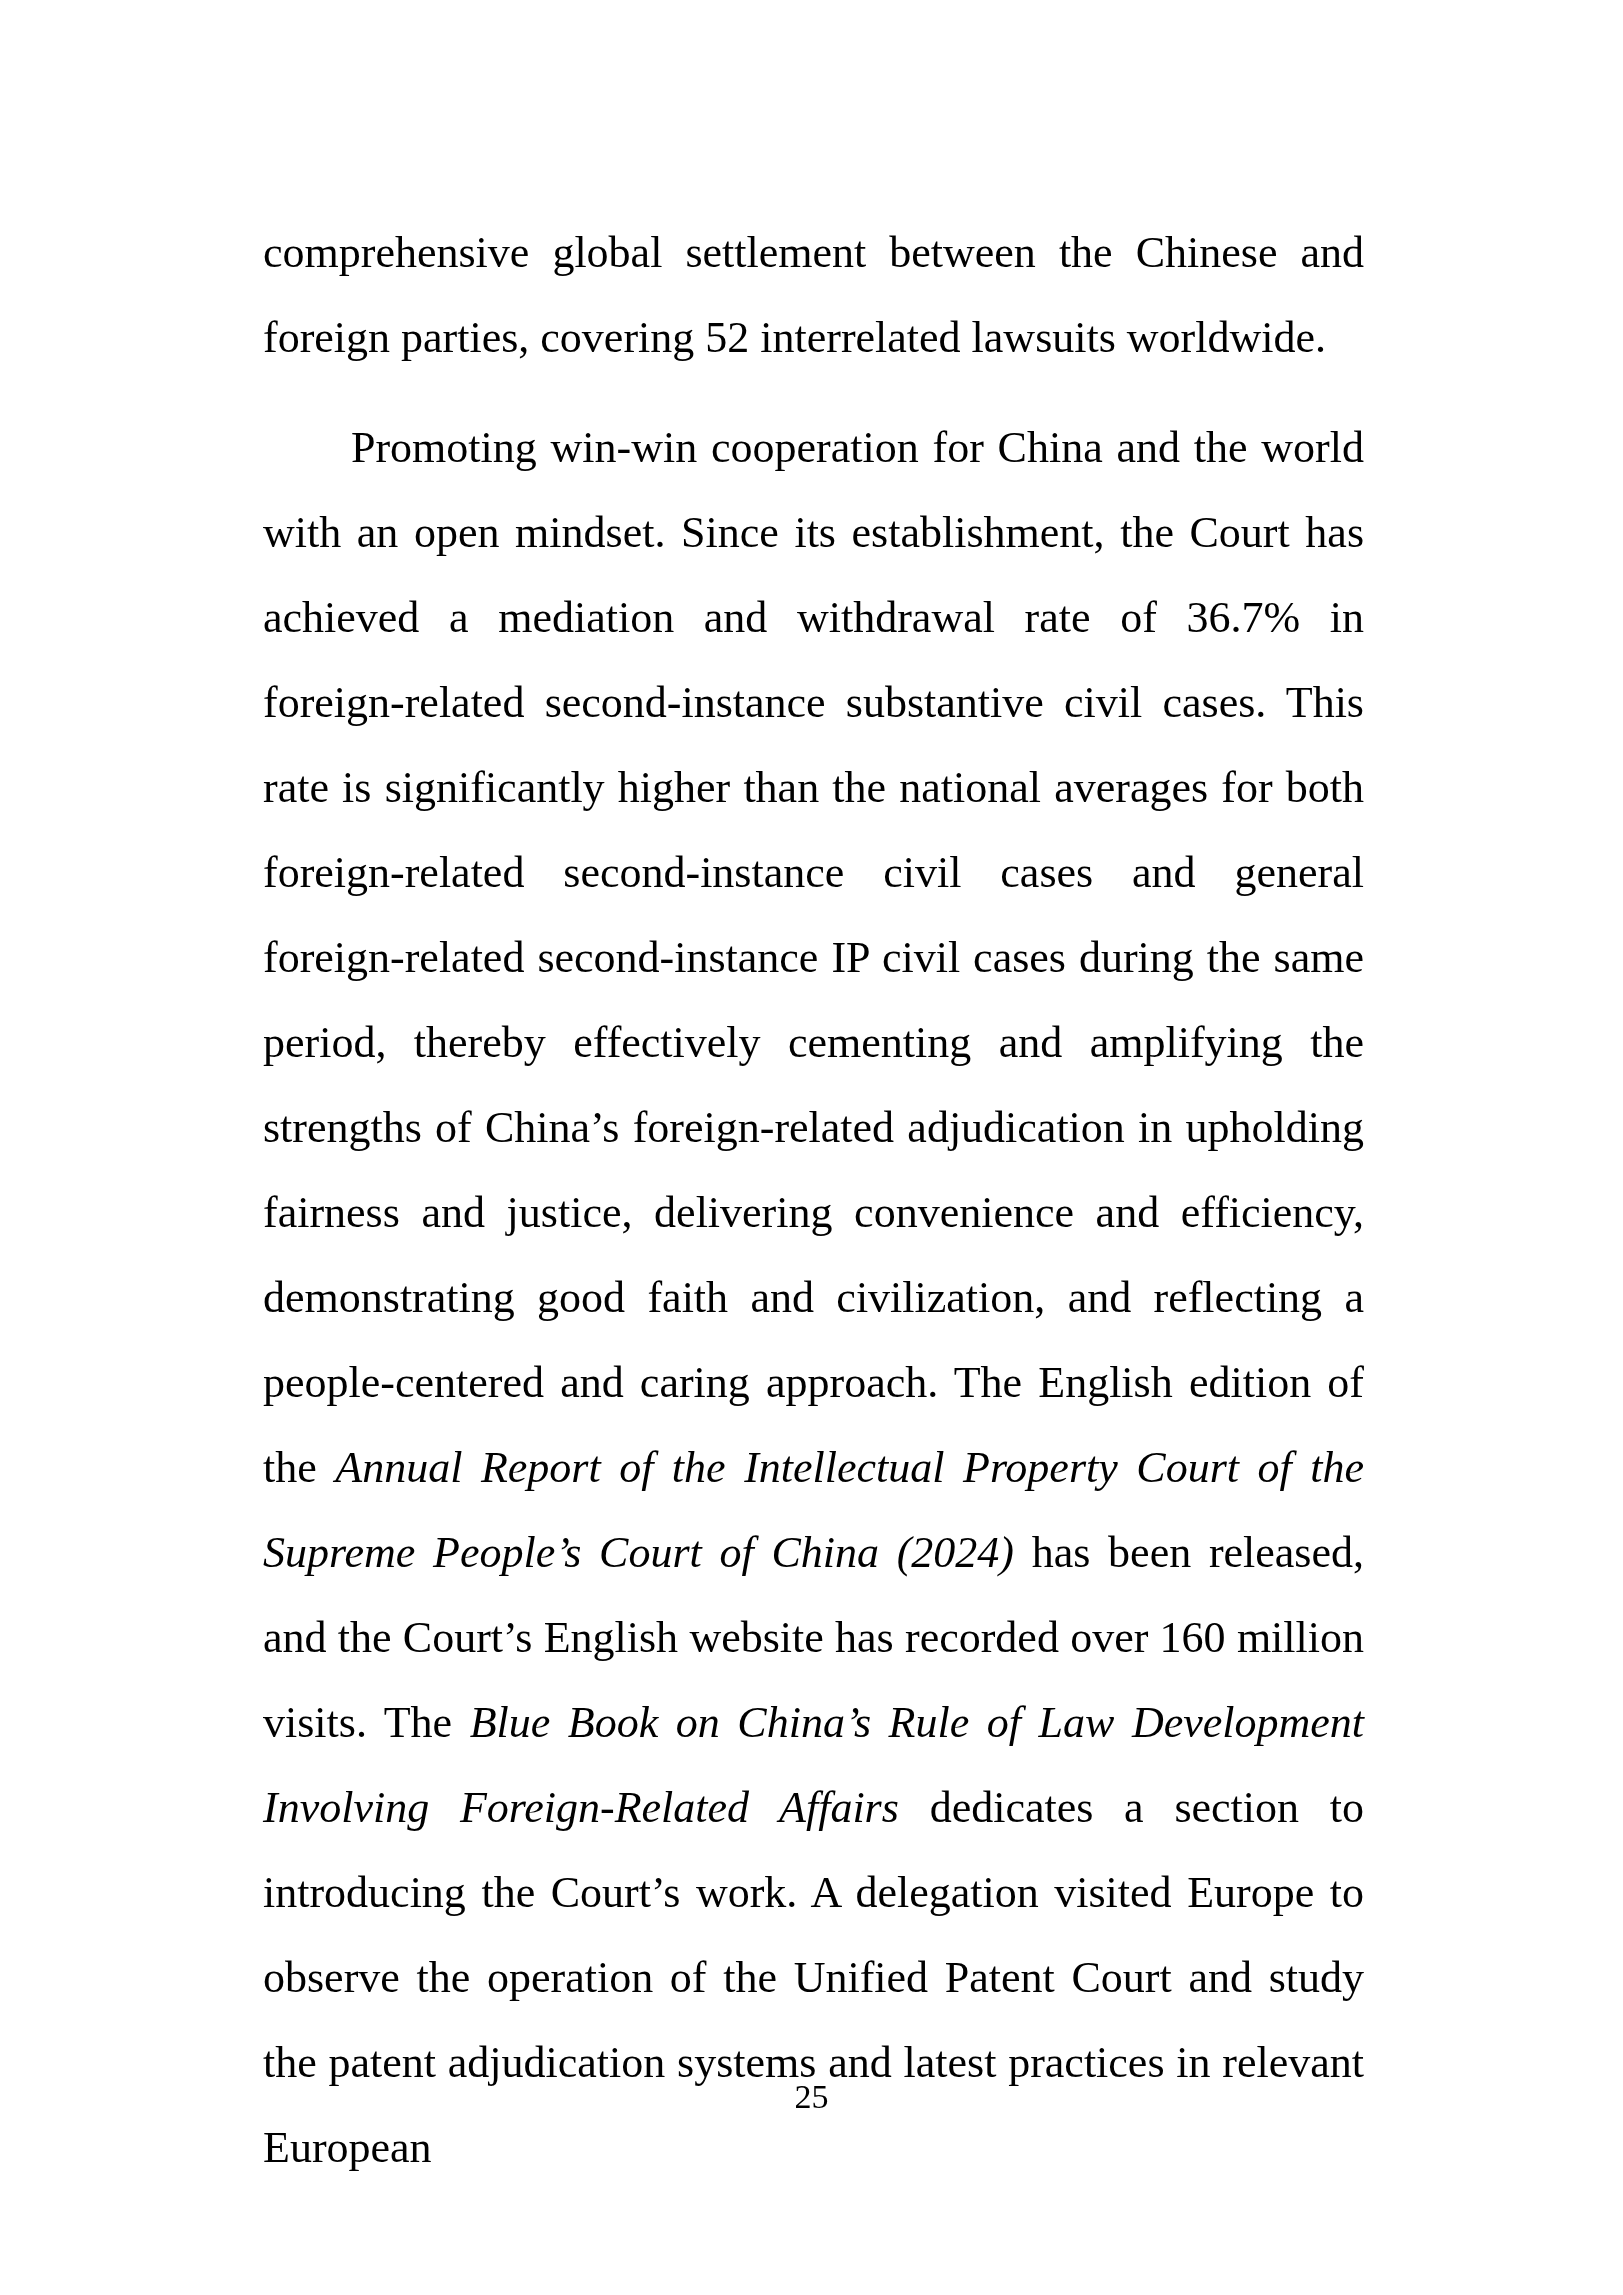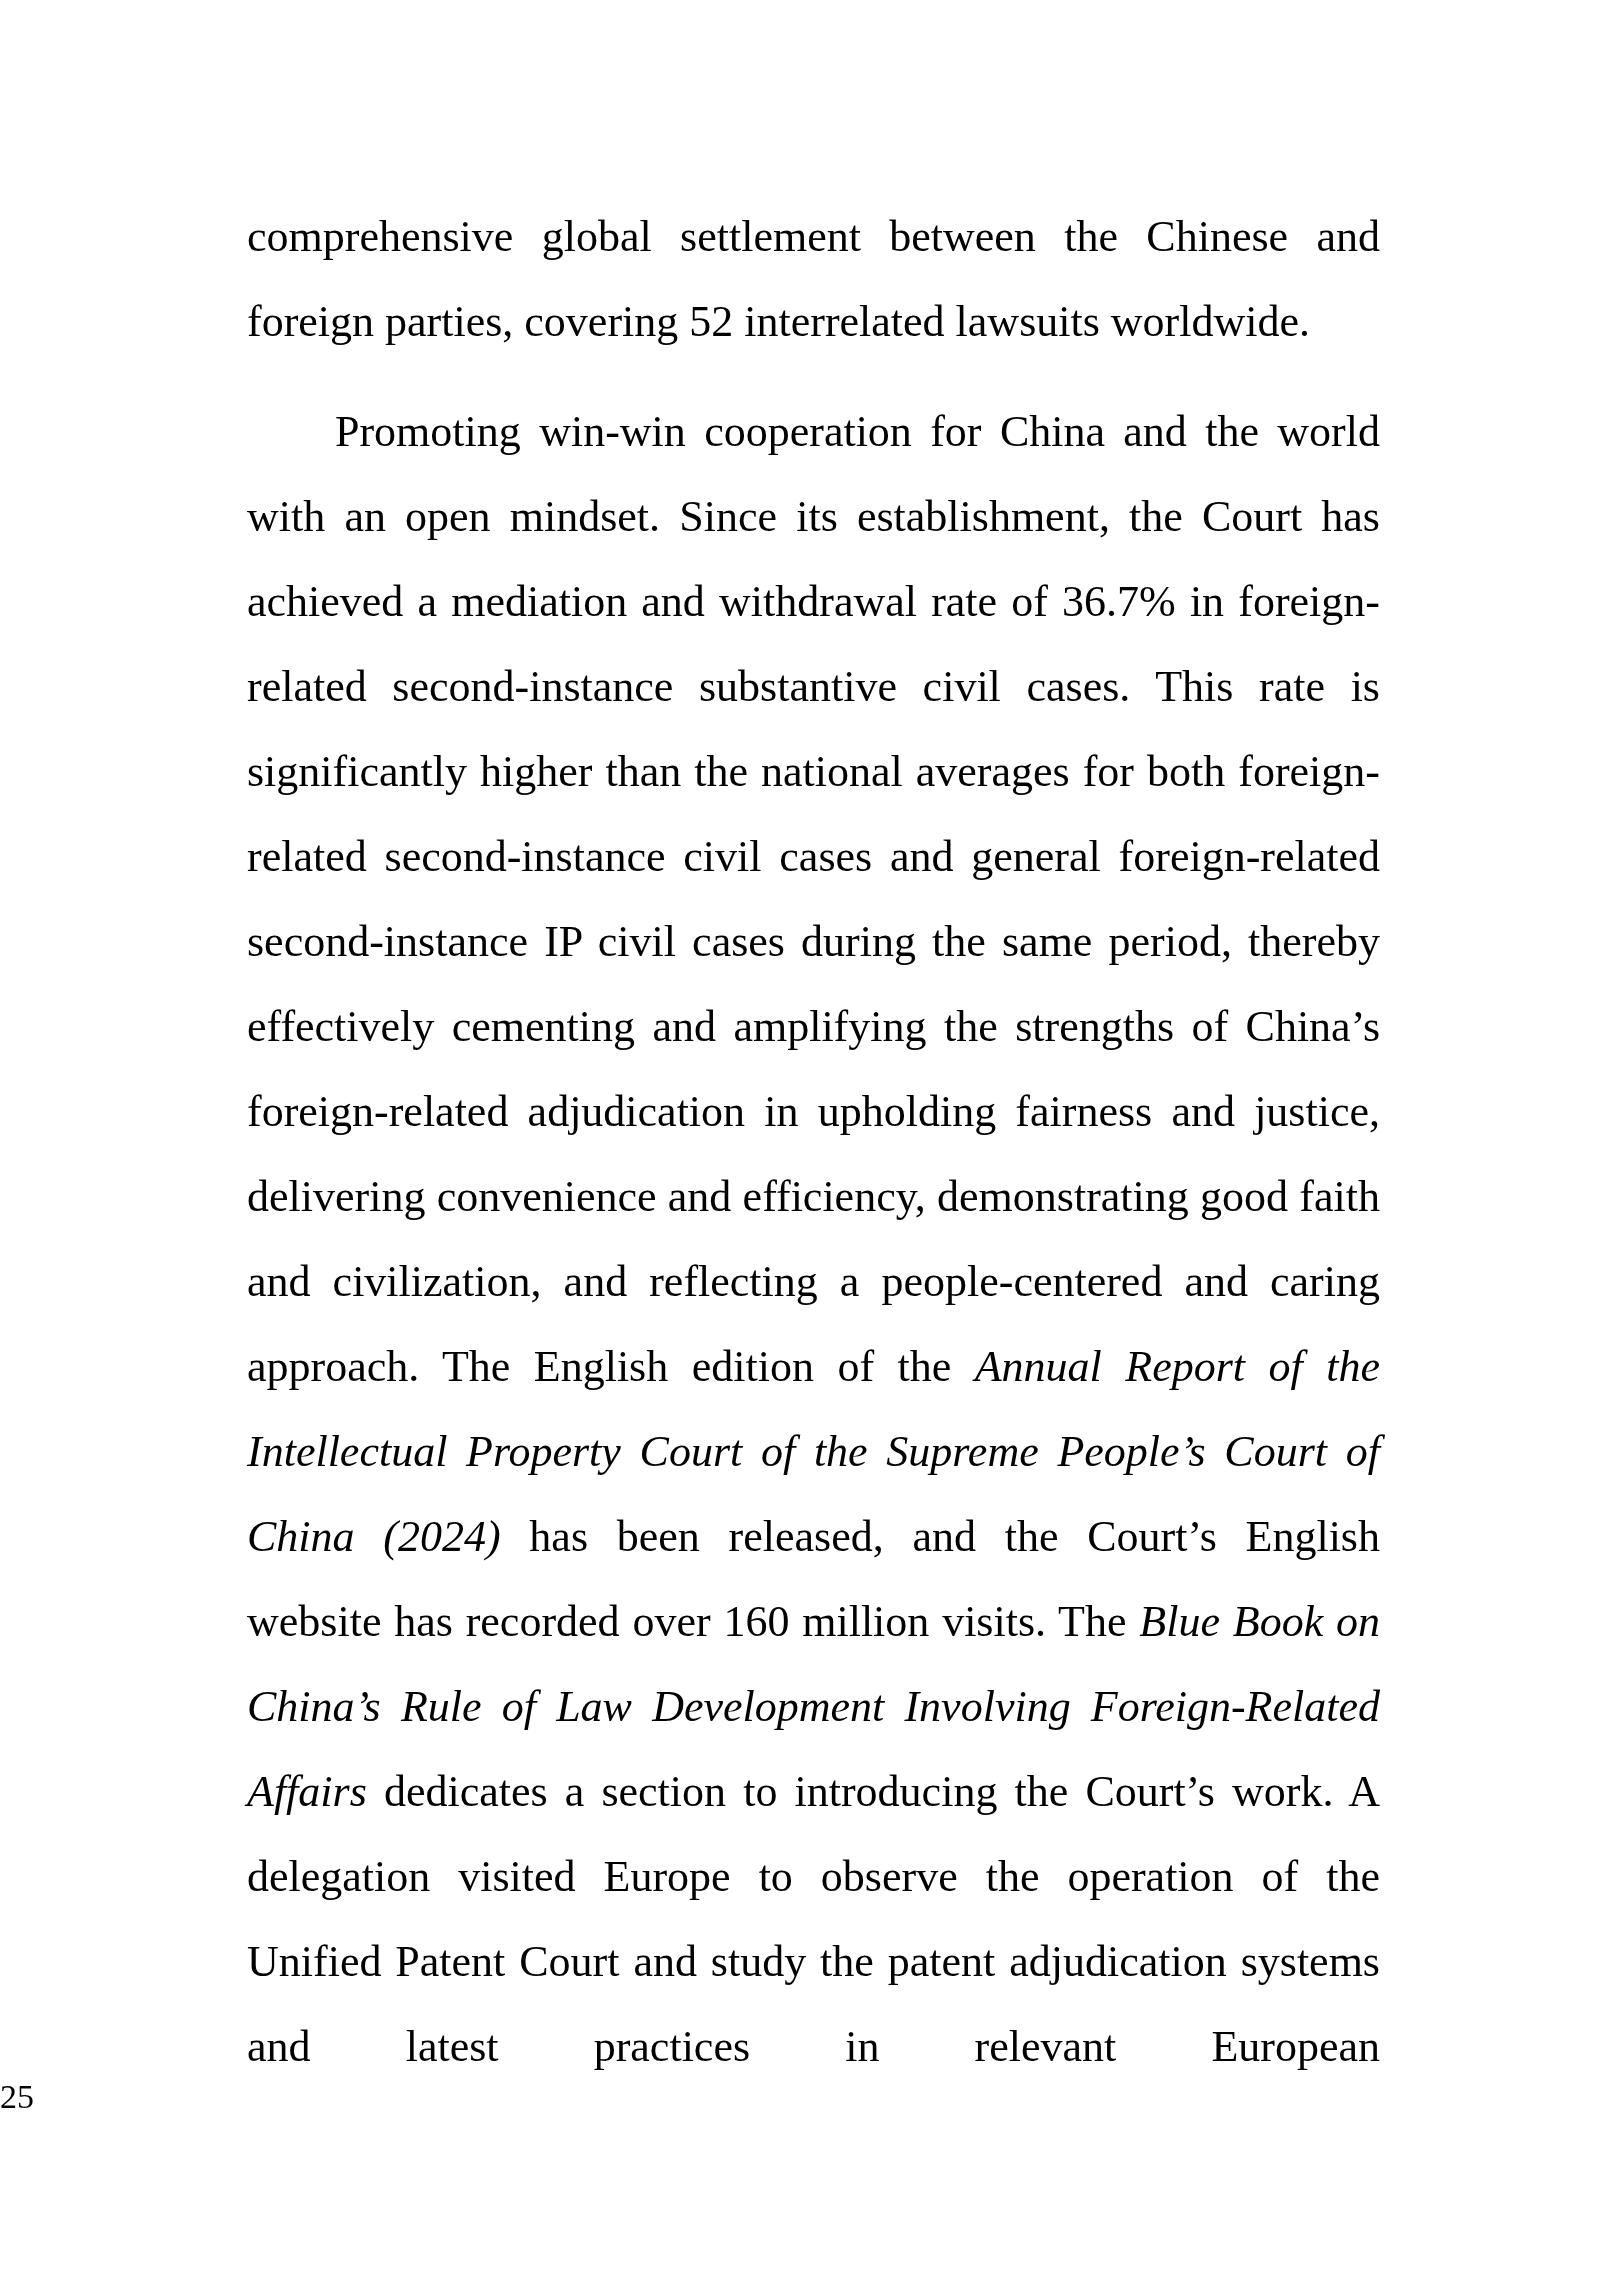--- a/index.html
+++ b/index.html
@@ -28,39 +28,40 @@
     left: 247px;
     top: 194px;
     width: 1133px;
     font-size: 44px;
     line-height: 85px;
     text-align: justify;
     text-justify: inter-word;
     color: #000000;
   }
   .content p {
-    margin: 0;
+    margin: 16px;
     padding: 0;
   }
   
   .content p.para-continued + p.para-indented {
     margin-top: 25px;
   }
   .content p.para-indented {
     text-indent: 88px;
     text-align-last: justify;
   }
   .run-regular { font-weight: normal; font-style: normal; }
   .run-bold    { font-weight: normal;   font-style: normal; }
   .run-italic  { font-weight: normal; font-style: italic; }
   .page-footer {
     position: absolute;
     left: 0;
     top: 2076px;
     width: 1623px;
+    text-align: center;
     font-size: 34px;
     line-height: 41px;
     color: #000000;
   }
 </style>
 </head>
 <body>
 
 <div class="page">
   <div class="content" id="doc-content">

